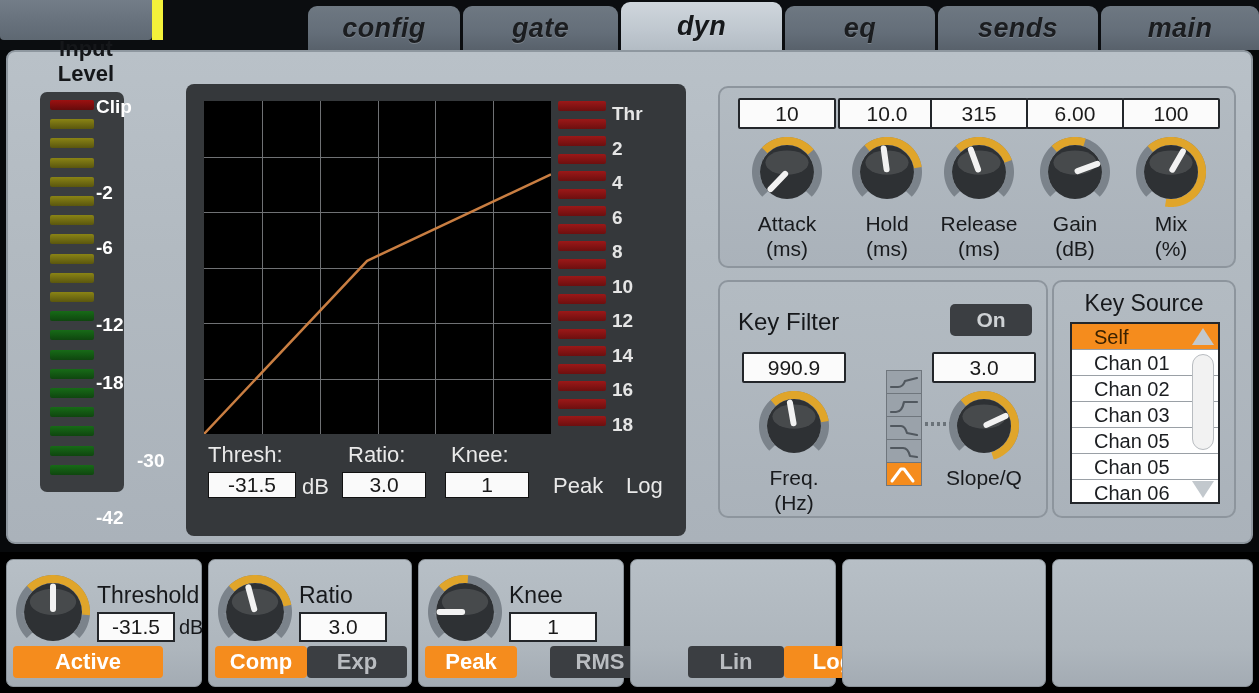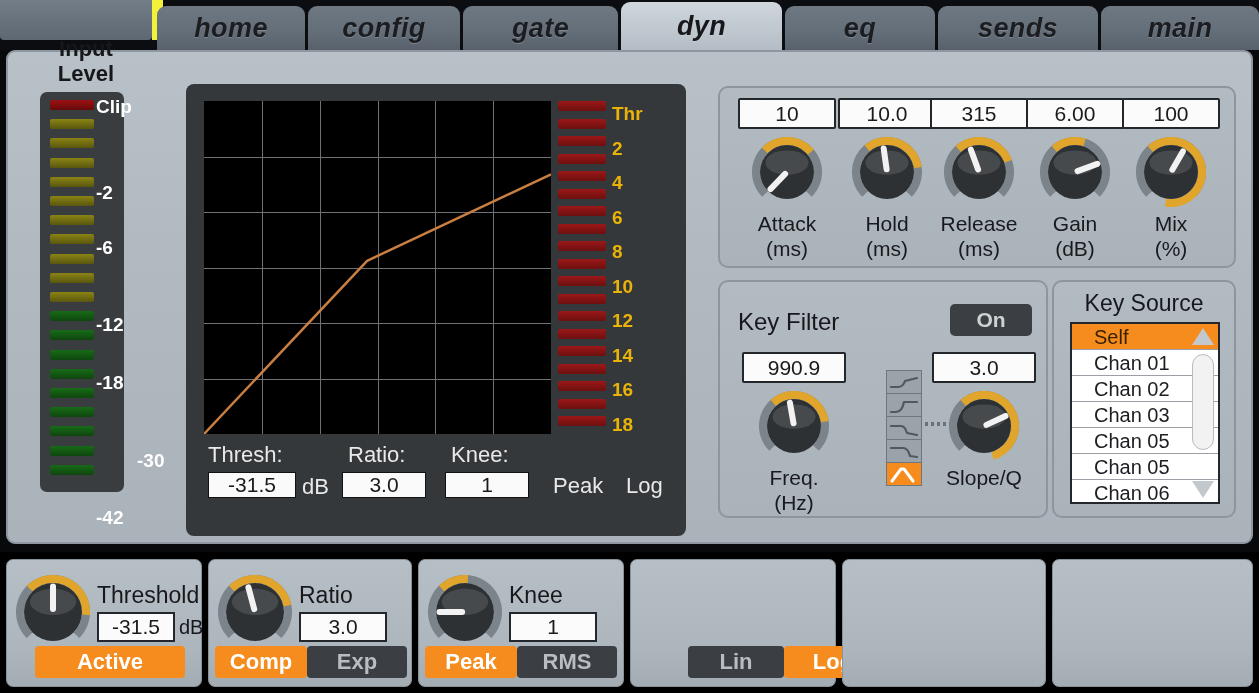--- a/index.html
+++ b/index.html
@@ -68,21 +68,21 @@
     background: #35383b; border-radius: 8px;
   }
   .plot {
     position: absolute; left: 18px; top: 17px; width: 347px; height: 333px;
     background: #000; overflow: hidden;
   }
   .plot svg { display:block; }
   .grmeter { position: absolute; left: 372px; top: 17px; width: 60px; height: 334px; }
   .grseg { position: absolute; left: 0; width: 48px; height: 10px; background: #8e1414; border-radius: 2px;
            background: linear-gradient(180deg,#9c1818,#6d0f0f); }
-  .grlabel { position: absolute; left: 54px; color: #eab308; font-size: 19px; font-weight: bold; }
+  .grlabel { position: absolute; left: 54px; color: #e5e5e5; font-size: 19px; font-weight: bold; }
 
   .gp-row { position: absolute; left: 16px; top: 358px; width: 470px; height: 80px; }
   .gp-lab { position: absolute; color: #e9e9e9; font-size: 22px; }
   .gp-field {
     position: absolute; background: #fafafa; border: 1px solid #111;
     color: #1a1a1a; font-size: 21px; text-align: center;
     display: flex; align-items: center; justify-content: center;
   }
   .gp-unit { position: absolute; color: #e9e9e9; font-size: 22px; }
 
@@ -172,23 +172,20 @@
   .btog.off { background: #3b3e42; color: #b9bcc0; }
 </style>
 </head>
 <body>
 
 <div class="screen">
 
   <div class="tabbar">
     <div class="corner-panel"></div>
     <div class="corner-yellow"></div>
-    <div class="tab t0">
-        <span>home</span>
-      </div>
     <div class="tab t1">
         <span>config</span>
       </div>
     <div class="tab t2">
         <span>gate</span>
       </div>
     <div class="tab t4">
         <span>eq</span>
       </div>
     <div class="tab t3 active">
@@ -474,21 +471,21 @@
               <path d="M14.67 14.67L15.49 13.87L16.35 13.09L17.23 12.35L18.14 11.65L19.07 10.97L20.03 10.32L21.00 9.71L22.00 9.14L23.02 8.60L24.05 8.09L25.11 7.62L26.17 7.19L27.26 6.80L28.35 6.44L29.46 6.12L30.58 5.85L31.70 5.61L32.84 5.41L33.98 5.25L35.12 5.13L36.27 5.05L37.42 5.01L38.58 5.01L39.73 5.05L40.88 5.13L42.02 5.25L43.16 5.41L44.30 5.61L45.42 5.85L46.54 6.12L47.65 6.44L48.74 6.80L49.83 7.19L50.89 7.62L51.95 8.09L52.98 8.60L54.00 9.14L55.00 9.71L55.97 10.32L56.93 10.97L57.86 11.65L58.77 12.35L59.65 13.09L60.51 13.87L61.33 14.67L62.13 15.49L62.91 16.35L63.65 17.23L64.35 18.14L65.03 19.07L65.68 20.03L66.29 21.00L66.86 22.00L67.40 23.02L67.91 24.05L68.38 25.11L68.81 26.17L69.20 27.26L69.56 28.35L69.88 29.46L70.15 30.58L70.39 31.70L70.59 32.84L70.75 33.98L70.87 35.12L70.95 36.27L70.99 37.42L70.99 38.58L70.95 39.73L70.87 40.88" fill="none" stroke="#e0a52a" stroke-width="8" stroke-linecap="butt"></path>
               <circle cx="38" cy="38" r="29" fill="#2e3134"></circle>
               <ellipse cx="38" cy="27.85" rx="23.200000000000003" ry="13.05" fill="rgba(255,255,255,0.12)"></ellipse>
               <line x1="38" y1="35.1" x2="38" y2="12.48" stroke="#f2f2f2" stroke-width="6" stroke-linecap="round"></line>
             </svg></div>
         </div>
         <div class="btitle" style="left: 90px; top: 22px;">Threshold</div>
         <div class="bfield" style="left: 90px; top: 52px; width: 78px;">-31.5</div>
         <div class="bunit" style="left: 172px; top: 56px;">dB</div>
         <div class="btogs" style="left: 6px;">
-          <div class="btog on" style="width: 150px; margin-left: 22px;">Active</div>
+          <div class="btog on" style="width: 150px;">Active</div>
         </div>
       </div>
       <div class="bcell b1">
         <div class="bknob" style="width: 76px;">
           <div style="width: 76px; height: 76px; position: relative;"><svg width="76" height="76">
               <path d="M14.67 61.33L13.87 60.51L13.09 59.65L12.35 58.77L11.65 57.86L10.97 56.93L10.32 55.97L9.71 55.00L9.14 54.00L8.60 52.98L8.09 51.95L7.62 50.89L7.19 49.83L6.80 48.74L6.44 47.65L6.12 46.54L5.85 45.42L5.61 44.30L5.41 43.16L5.25 42.02L5.13 40.88L5.05 39.73L5.01 38.58L5.01 37.42L5.05 36.27L5.13 35.12L5.25 33.98L5.41 32.84L5.61 31.70L5.85 30.58L6.12 29.46L6.44 28.35L6.80 27.26L7.19 26.17L7.62 25.11L8.09 24.05L8.60 23.02L9.14 22.00L9.71 21.00L10.32 20.03L10.97 19.07L11.65 18.14L12.35 17.23L13.09 16.35L13.87 15.49L14.67 14.67L15.49 13.87L16.35 13.09L17.23 12.35L18.14 11.65L19.07 10.97L20.03 10.32L21.00 9.71L22.00 9.14L23.02 8.60L24.05 8.09L25.11 7.62L26.17 7.19L27.26 6.80L28.35 6.44L29.46 6.12L30.58 5.85L31.70 5.61L32.84 5.41L33.98 5.25L35.12 5.13L36.27 5.05L37.42 5.01L38.58 5.01L39.73 5.05L40.88 5.13L42.02 5.25L43.16 5.41L44.30 5.61L45.42 5.85L46.54 6.12L47.65 6.44L48.74 6.80L49.83 7.19L50.89 7.62L51.95 8.09L52.98 8.60L54.00 9.14L55.00 9.71L55.97 10.32L56.93 10.97L57.86 11.65L58.77 12.35L59.65 13.09L60.51 13.87L61.33 14.67L62.13 15.49L62.91 16.35L63.65 17.23L64.35 18.14L65.03 19.07L65.68 20.03L66.29 21.00L66.86 22.00L67.40 23.02L67.91 24.05L68.38 25.11L68.81 26.17L69.20 27.26L69.56 28.35L69.88 29.46L70.15 30.58L70.39 31.70L70.59 32.84L70.75 33.98L70.87 35.12L70.95 36.27L70.99 37.42L70.99 38.58L70.95 39.73L70.87 40.88L70.75 42.02L70.59 43.16L70.39 44.30L70.15 45.42L69.88 46.54L69.56 47.65L69.20 48.74L68.81 49.83L68.38 50.89L67.91 51.95L67.40 52.98L66.86 54.00L66.29 55.00L65.68 55.97L65.03 56.93L64.35 57.86L63.65 58.77L62.91 59.65L62.13 60.51L61.33 61.33" fill="none" stroke="#7b838b" stroke-width="8" stroke-linecap="butt"></path>
               <path d="M14.67 14.67L15.49 13.87L16.35 13.09L17.23 12.35L18.14 11.65L19.07 10.97L20.03 10.32L21.00 9.71L22.00 9.14L23.02 8.60L24.05 8.09L25.11 7.62L26.17 7.19L27.26 6.80L28.35 6.44L29.46 6.12L30.58 5.85L31.70 5.61L32.84 5.41L33.98 5.25L35.12 5.13L36.27 5.05L37.42 5.01L38.58 5.01L39.73 5.05L40.88 5.13L42.02 5.25L43.16 5.41L44.30 5.61L45.42 5.85L46.54 6.12L47.65 6.44L48.74 6.80L49.83 7.19L50.89 7.62L51.95 8.09L52.98 8.60L54.00 9.14L55.00 9.71L55.97 10.32L56.93 10.97L57.86 11.65L58.77 12.35L59.65 13.09L60.51 13.87L61.33 14.67L62.13 15.49L62.91 16.35L63.65 17.23L64.35 18.14L65.03 19.07L65.68 20.03L66.29 21.00L66.86 22.00L67.40 23.02L67.91 24.05L68.38 25.11L68.81 26.17L69.20 27.26L69.56 28.35L69.88 29.46L70.15 30.58L70.39 31.70" fill="none" stroke="#e0a52a" stroke-width="8" stroke-linecap="butt"></path>
               <circle cx="38" cy="38" r="29" fill="#2e3134"></circle>
               <ellipse cx="38" cy="27.85" rx="23.200000000000003" ry="13.05" fill="rgba(255,255,255,0.12)"></ellipse>
               <line x1="37.24942476920269" y1="35.1988151037617" x2="31.394937968983673" y2="13.349572913102978" stroke="#f2f2f2" stroke-width="6" stroke-linecap="round"></line>
@@ -508,21 +505,21 @@
               <path d="M14.67 14.67L15.49 13.87L16.35 13.09L17.23 12.35L18.14 11.65L19.07 10.97L20.03 10.32L21.00 9.71L22.00 9.14L23.02 8.60L24.05 8.09L25.11 7.62L26.17 7.19L27.26 6.80L28.35 6.44L29.46 6.12L30.58 5.85L31.70 5.61L32.84 5.41L33.98 5.25L35.12 5.13L36.27 5.05L37.42 5.01L38.58 5.01L39.73 5.05L40.88 5.13" fill="none" stroke="#e0a52a" stroke-width="8" stroke-linecap="butt"></path>
               <circle cx="38" cy="38" r="29" fill="#2e3134"></circle>
               <ellipse cx="38" cy="27.85" rx="23.200000000000003" ry="13.05" fill="rgba(255,255,255,0.12)"></ellipse>
               <line x1="35.1" y1="38" x2="12.48" y2="38" stroke="#f2f2f2" stroke-width="6" stroke-linecap="round"></line>
             </svg></div>
         </div>
         <div class="btitle" style="left: 90px; top: 22px;">Knee</div>
         <div class="bfield" style="left: 90px; top: 52px; width: 88px;">1</div>
         <div class="btogs" style="left: 6px;">
           <div class="btog on" style="width: 92px;">Peak</div>
-          <div class="btog off" style="width: 100px;">RMS</div>
+          <div class="btog off" style="width: 100px; margin-left: 33px;">RMS</div>
         </div>
       </div>
       <div class="bcell b3">
         <div class="btogs" style="left: 14px; padding-left: 43px;">
           <div class="btog off" style="width: 96px;">Lin</div>
           <div class="btog on" style="width: 98px;">Log</div>
         </div>
       </div>
       <div class="bcell b4"></div>
       <div class="bcell b5"></div>

